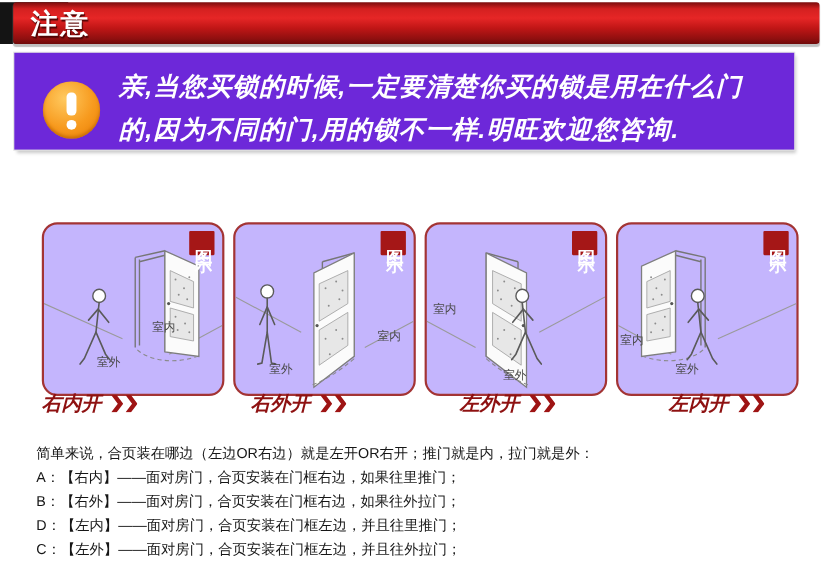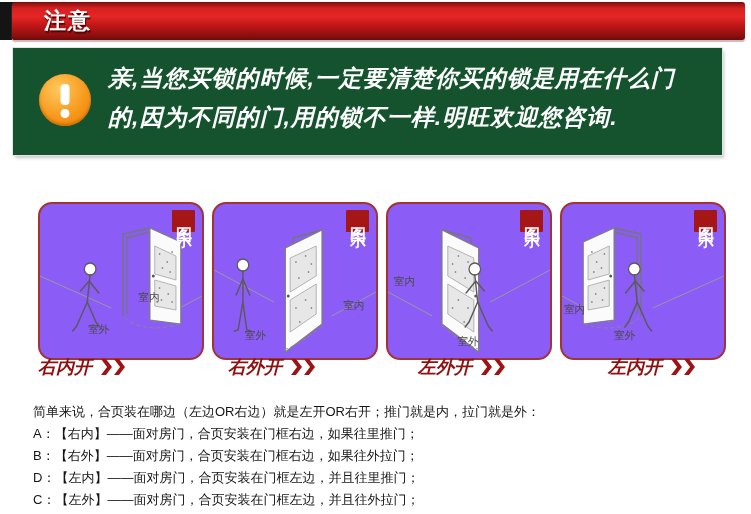--- a/index.html
+++ b/index.html
@@ -5,42 +5,42 @@
   html,body{margin:0;padding:0;background:#fff;}
   .page{position:relative;width:751px;height:514px;background:#fff;overflow:hidden;
         font-family:"Liberation Sans","DejaVu Sans",sans-serif;}
 
   
   .hdr{position:absolute;left:0;top:2px;width:747px;height:38px;}
   .hdr-black{position:absolute;left:0;top:0;width:62px;height:100%;background:#141414;}
   .hdr-red{position:absolute;left:12px;top:0;right:2px;height:100%;border-radius:3px;
            background:linear-gradient(180deg,#7a0d0d 0%,#d42020 16%,#e62626 38%,#c01616 62%,#8e0f0f 88%,#6f0a0a 100%);
            box-shadow:0 2px 1px #bfbfbf;display:flex;align-items:center;}
-  .hdr-title{margin-left:32px;color:#fff;font-size:22px;font-weight:bold;letter-spacing:2px;
+  .hdr-title{margin-left:16px;color:#fff;font-size:25px;font-weight:bold;letter-spacing:2px;
              text-shadow:1px 2px 1px #4d0404;}
 
   
-  .banner{position:absolute;left:13px;top:48px;width:709px;height:107px;background:#14532d;
+  .banner{position:absolute;left:13px;top:48px;width:709px;height:88px;background:#6d28d9;
           box-shadow:0 0 0 1px #e3e3e3, 2px 3px 3px #c9c9c9;}
   .warn-icon{position:absolute;left:26px;top:26px;width:52px;height:52px;border-radius:50%;
              background:radial-gradient(circle at 38% 30%,#ffc95e,#f79a1e 55%,#ef8a10 80%,#e07d08 100%);
              box-shadow:inset 0 -2px 3px #c96e06;}
   .exc-bar{position:absolute;left:50%;top:10px;transform:translateX(-50%);width:9px;height:21px;
            background:#fff;border-radius:4px;}
   .exc-dot{position:absolute;left:50%;bottom:8px;transform:translateX(-50%);width:9px;height:9px;
            background:#fff;border-radius:50%;}
   .banner-text{position:absolute;left:95px;top:11px;color:#fff;font-weight:bold;font-style:italic;
                font-size:23px;line-height:39px;letter-spacing:1px;white-space:nowrap;}
 
   
   .tip{position:absolute;left:15px;top:172px;font-size:15px;color:#3d3d3d;}
 
   
   .panels{position:absolute;left:38px;top:202px;display:flex;gap:8px;}
-  .panel{position:relative;width:162px;height:154px;border:2px solid #a33434;border-radius:14px;background:#8b5cf6;}
+  .panel{position:relative;width:162px;height:154px;border:2px solid #a33434;border-radius:14px;background:#c4b5fd;}
   svg.diagram{position:absolute;left:0;top:0;width:100%;height:100%;}
   .badge{position:absolute;top:6px;right:7px;background:#a51717;color:#fff;
          writing-mode:vertical-rl;text-orientation:upright;font-weight:bold;font-size:16px;
          line-height:1.05;padding:5px 3px;letter-spacing:6px;border-radius:1px;}
 
   .wall{stroke:#9a9a9a;fill:none;stroke-width:1;}
   .frame{stroke:#767676;fill:none;stroke-width:1.3;}
   .leaf{fill:#fbfbfb;stroke:#7e7e7e;stroke-width:1.2;}
   .pane{fill:#e7e7e7;stroke:#a3a3a3;stroke-width:.8;}
   .dot{fill:#8c8c8c;}

